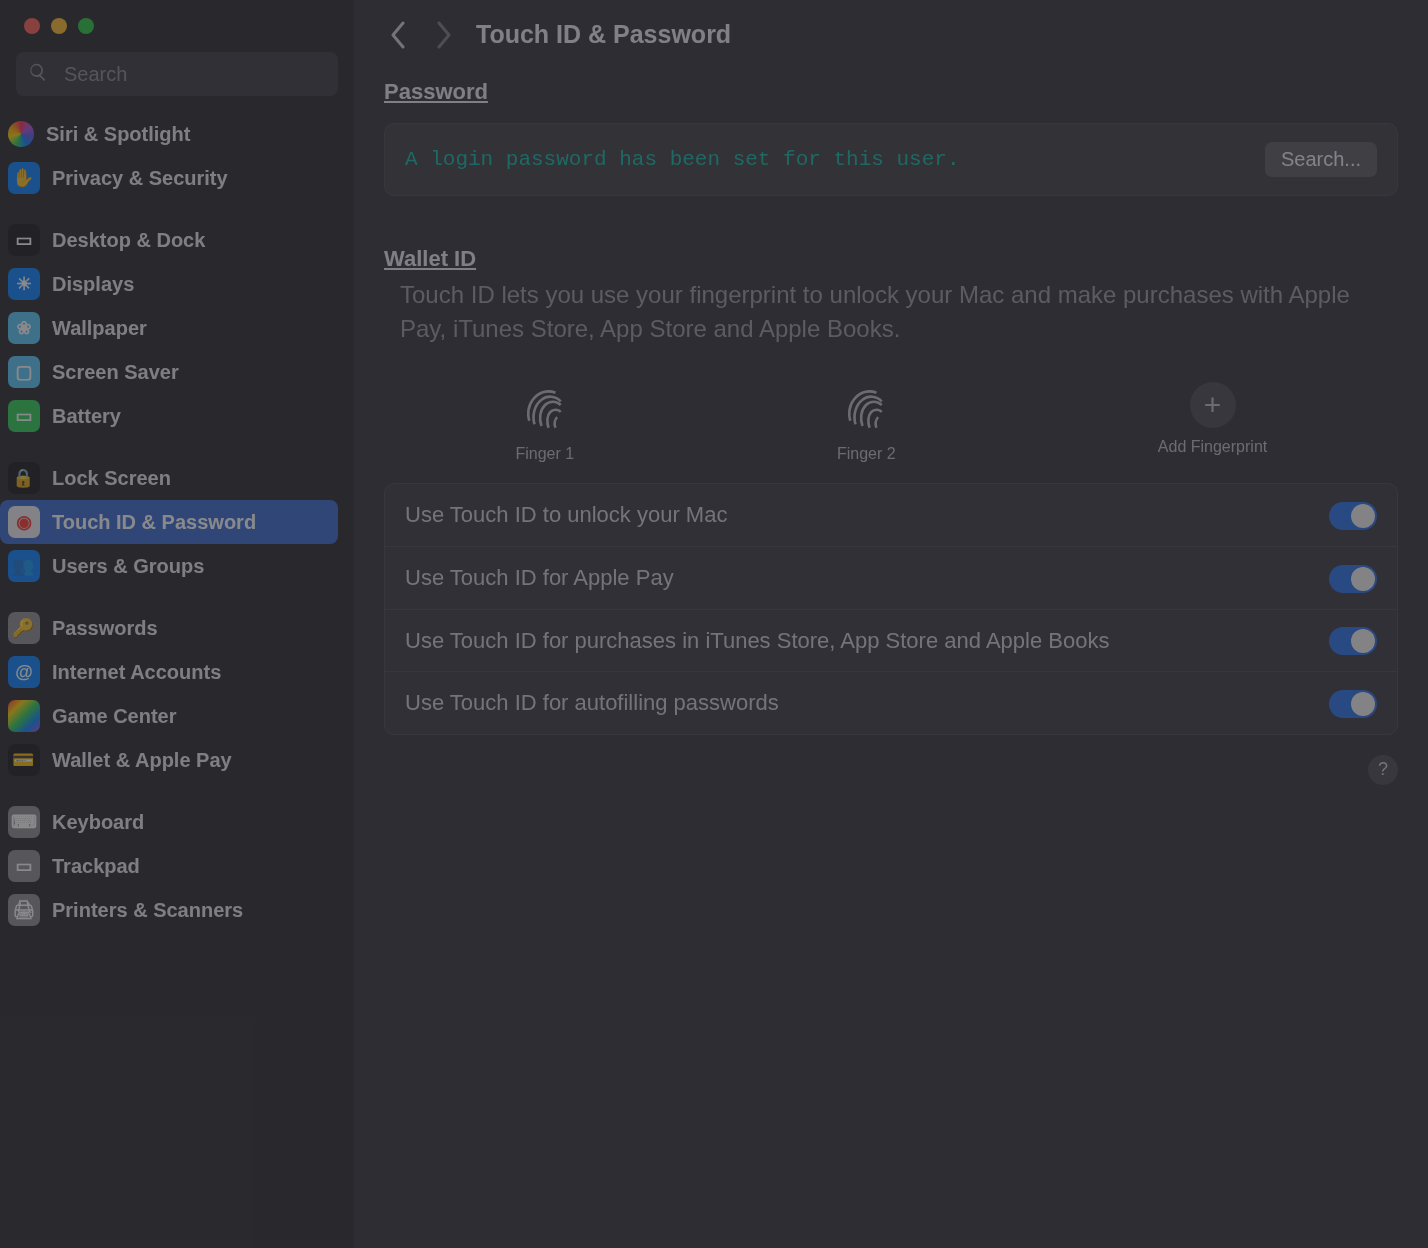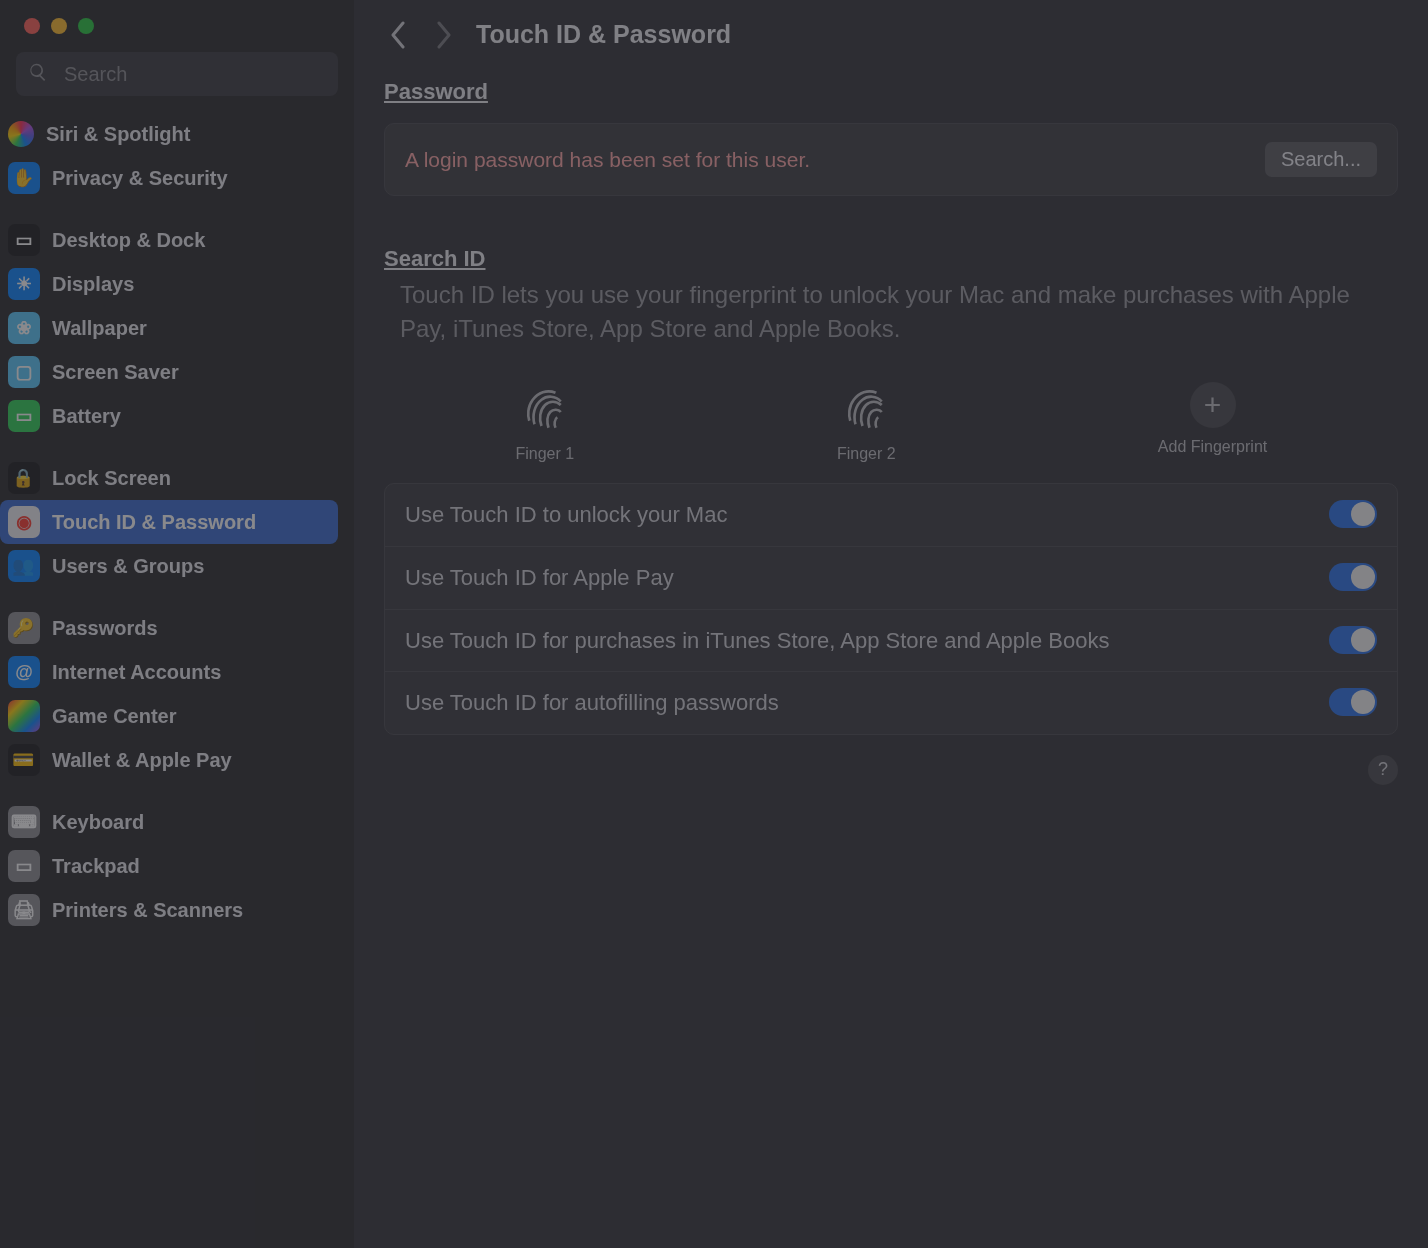--- a/index.html
+++ b/index.html
@@ -23,32 +23,32 @@
 .sb-item.sel { background: #3a6cd1; color: #ffffff; }
 .sb-ico { width: 32px; height: 32px; border-radius: 7px; display: flex; align-items: center; justify-content: center; font-size: 18px; color: #fff; flex-shrink: 0; }
 .main { flex: 1; background: #34343a; display: flex; flex-direction: column; }
 .titlebar { display: flex; align-items: center; gap: 18px; padding: 20px 30px 16px 30px; }
 .navbtn { width: 28px; height: 28px; display: flex; align-items: center; justify-content: center; color: #8b8b90; font-size: 28px; cursor: default; }
 .navbtn.enabled { color: #d0d0d5; }
 .title { color: #eaeaef; font-size: 25px; font-weight: 700; }
 .content { flex: 1; padding: 14px 30px 30px 30px; color: #c8c8ce; overflow-y: auto; }
 .sec-head { font-size: 22px; font-weight: 700; color: #e8e8ee; margin-bottom: 18px; text-decoration: underline; }
 .pw-row { background: #3e3e44; border: 1px solid #4a4a50; border-radius: 10px; padding: 18px 20px; display: flex; align-items: center; justify-content: space-between; }
-.pw-desc { font-size: 21px; color: #fca5a5; }
+.pw-desc { font-size: 21px; color: #14b8a6; font-family: Liberation Mono, monospace; }
 .btn { background: #5b5b61; color: #efeff4; border-radius: 7px; padding: 6px 16px; font-size: 20px; border: none; cursor: default; }
 .tid-head { margin-top: 50px; margin-bottom: 6px; }
 .tid-desc { font-size: 24px; color: #9a9aa0; line-height: 1.4; margin-left: 16px; }
 .fingers { display: flex; justify-content: space-around; align-items: center; margin: 30px 0 20px 0; }
 .finger { display: flex; flex-direction: column; align-items: center; gap: 10px; }
 .finger-ico { width: 60px; height: 60px; display: flex; align-items: center; justify-content: center; color: #bcbcc2; }
 .finger-ico svg { width: 56px; height: 56px; }
 .finger-add { width: 46px; height: 46px; border-radius: 50%; background: #4a4a50; display: flex; align-items: center; justify-content: center; color: #bcbcc2; font-size: 30px; }
 .finger-lbl { font-size: 16px; color: #bcbcc2; }
 .opts { border: 1px solid #4a4a50; border-radius: 10px; overflow: hidden; background: #3a3a40; margin-top: 10px; }
-.opt { display: flex; align-items: flex-start; justify-content: space-between; padding: 16px 20px; border-bottom: 1px solid #4a4a50; gap: 32px; }
+.opt { display: flex; align-items: flex-end; justify-content: space-between; padding: 16px 20px; border-bottom: 1px solid #4a4a50; gap: 32px; }
 .opt:last-child { border-bottom: none; }
 .opt-lbl { font-size: 22px; color: #cfcfd5; line-height: 1.35; }
 .opt.hl { background: #1f222a; }
 .opt.hl .opt-lbl { color: #f2f2f7; }
 .switch { width: 48px; height: 28px; background: #2c72e8; border-radius: 14px; position: relative; flex-shrink: 0; }
 .switch::after { content: ""; position: absolute; top: 2px; right: 2px; width: 24px; height: 24px; border-radius: 50%; background: #f2f2f2; }
 .opt.hl .switch { background: #0a84ff; }
 .opt.hl .switch::after { background: #ffffff; }
 .help { display: flex; justify-content: flex-end; margin-top: 20px; }
 .help-btn { width: 30px; height: 30px; border-radius: 50%; background: #4a4a50; color: #cfcfd5; display: flex; align-items: center; justify-content: center; font-size: 18px; }
@@ -175,21 +175,21 @@
       <div class="title">Touch ID &amp; Password</div>
     </div>
 
     <div class="content">
       <div class="sec-head">Password</div>
       <div class="pw-row">
         <div class="pw-desc">A login password has been set for this user.</div>
         <button class="btn">Search...</button>
       </div>
 
-      <div class="sec-head tid-head">Search ID</div>
+      <div class="sec-head tid-head">Wallet ID</div>
       <div class="tid-desc">Touch ID lets you use your fingerprint to unlock your Mac and make purchases with Apple Pay, iTunes Store, App Store and Apple Books.</div>
 
       <div class="fingers" id="fingers">
           <div class="finger">
             <div class="finger-ico">
               <svg viewBox="0 0 64 64" fill="none" stroke="currentColor" stroke-width="3">
                 <path d="M14 50c-2-6-2-16 4-24 6-8 16-12 26-8"></path>
                 <path d="M20 54c-3-10 0-22 8-28 6-5 16-5 22 2"></path>
                 <path d="M28 56c-3-8-2-18 4-24 5-5 13-5 18 0"></path>
                 <path d="M36 58c-2-6-2-14 2-18 3-3 9-4 12 0"></path>

